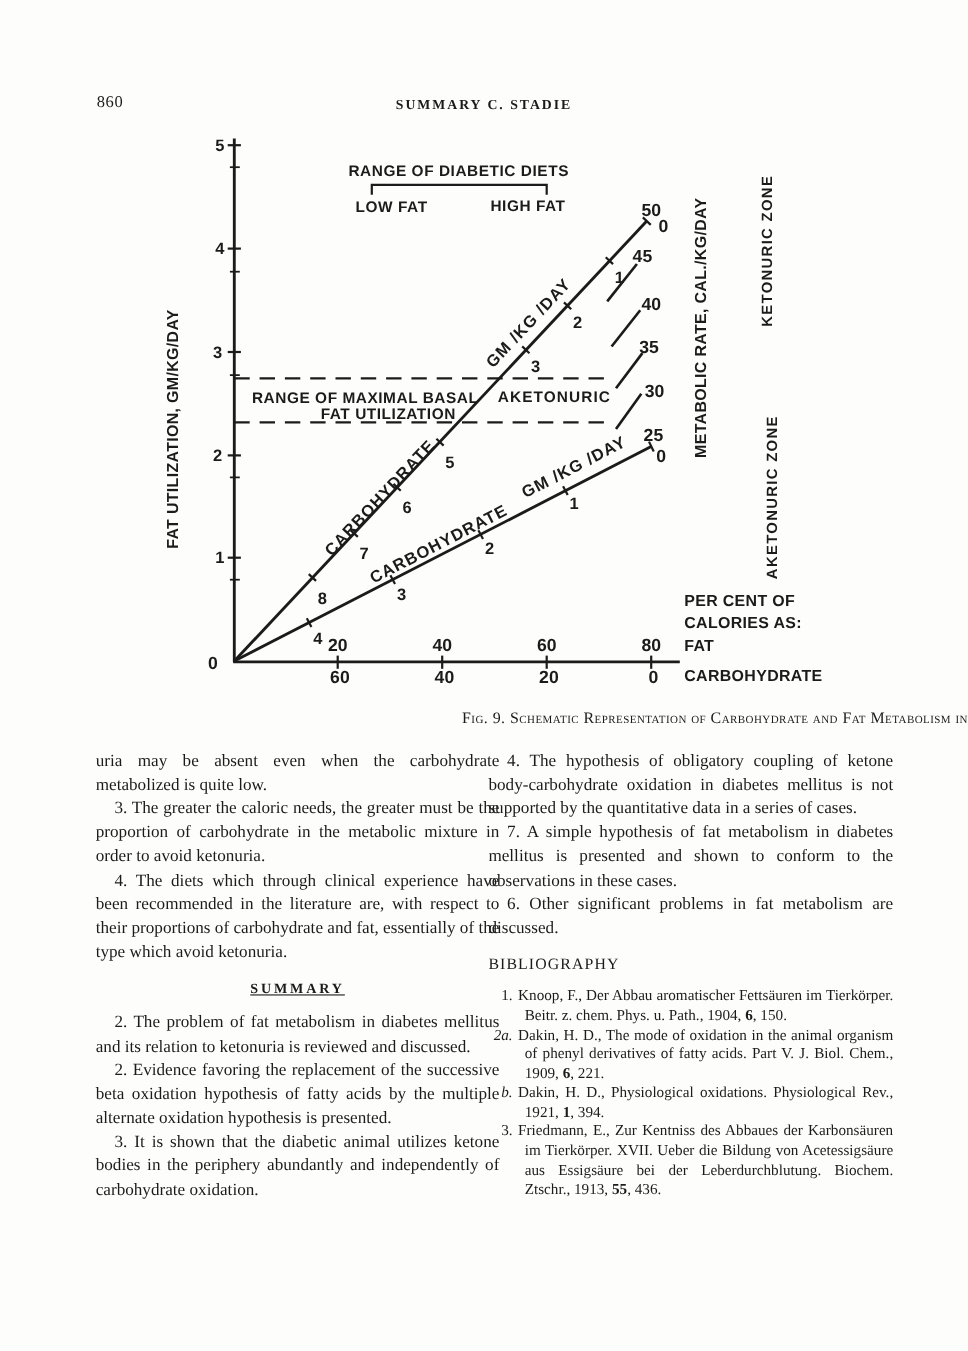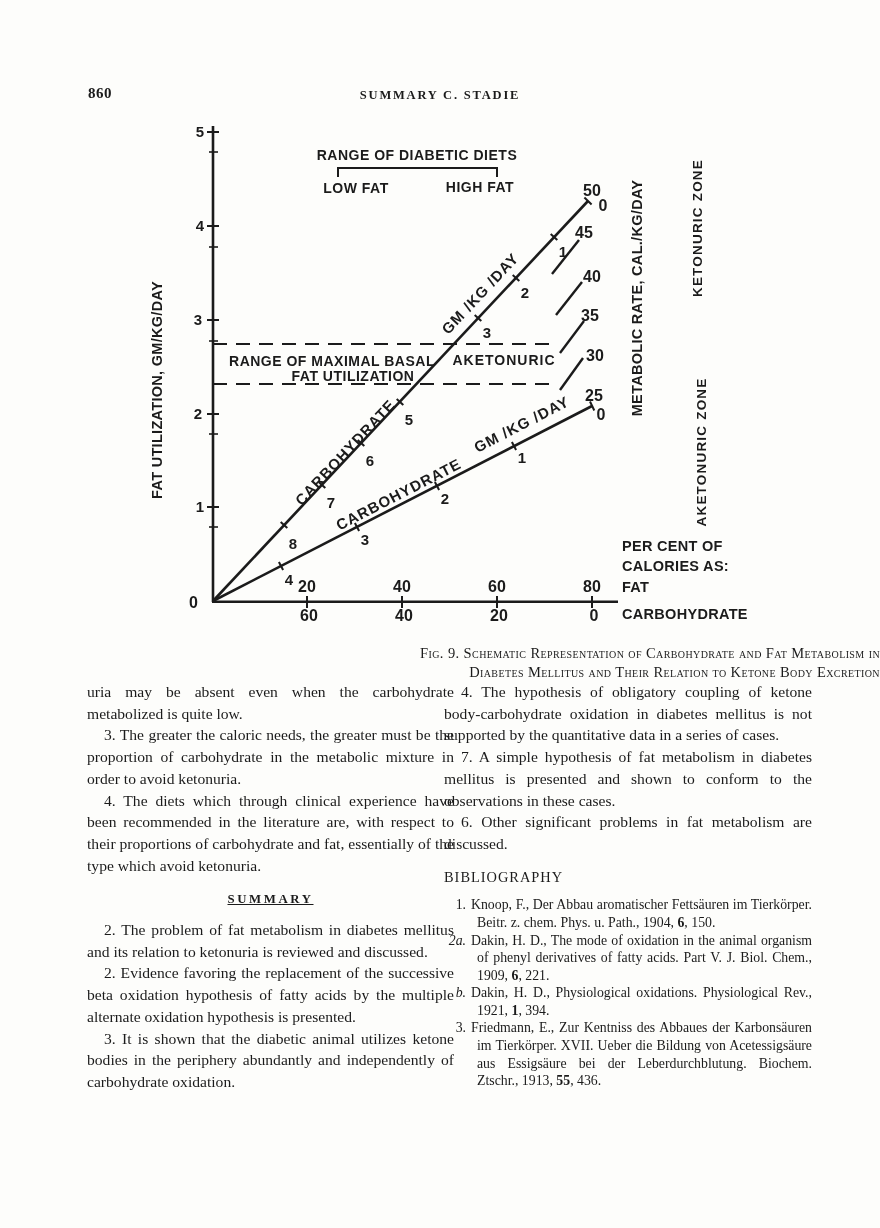--- a/index.html
+++ b/index.html
@@ -1,18 +1,18 @@
 <!DOCTYPE html>
 <html><head>
 <meta charset="utf-8">
 <style>
   html,body{margin:0;padding:0;background:#d9d9d9;}
   .page{position:relative;width:880px;height:1228px;background:#fdfdfb;color:#1b1b1b;
         font-family:"Liberation Serif",serif;overflow:hidden;}
-  .pageno{position:absolute;left:88px;top:85px;font-size:15px;font-weight:bold;letter-spacing:.5px;}
+  .pageno{position:absolute;left:88px;top:85px;font-size:15px;font-weight:normal;letter-spacing:.5px;}
   .runhead{position:absolute;left:0;right:0;top:88px;text-align:center;font-size:12.5px;
            font-weight:bold;letter-spacing:1.8px;}
   svg.figure{position:absolute;left:0;top:0;}
   
   .ct{font-family:"Liberation Sans",sans-serif;font-weight:bold;fill:#1b1b1b;}
   .s13{font-size:13.5px;letter-spacing:1.2px;}
   .s14{font-size:14px;letter-spacing:.5px;}
   .s145{font-size:14.5px;letter-spacing:.3px;}
   .s15{font-size:15px;}
   .s16{font-size:16px;}
@@ -163,21 +163,20 @@
     <text class="ct s16 mid" x="594" y="621">0</text>
 
     <text class="ct s145" x="622" y="551">PER CENT OF</text>
     <text class="ct s145" x="622" y="571">CALORIES AS:</text>
     <text class="ct s145" x="622" y="592">FAT</text>
     <text class="ct s145" x="622" y="619">CARBOHYDRATE</text>
   </svg>
 
   <div class="caption">
     <div>Fig. 9. Schematic Representation of Carbohydrate and Fat Metabolism in</div>
-    <div>Diabetes Mellitus and Their Relation to Ketone Body Excretion</div>
   </div>
 
   <div class="col colL">
     <p class="noind">uria may be absent even when the carbohydrate metabolized is quite low.</p>
     <p>3. The greater the caloric needs, the greater must be the proportion of carbohydrate in the metabolic mixture in order to avoid ketonuria.</p>
     <p>4. The diets which through clinical experience have been recommended in the literature are, with respect to their proportions of carbohydrate and fat, essentially of the type which avoid ketonuria.</p>
     <div class="sumhead">SUMMARY</div>
     <p>2. The problem of fat metabolism in diabetes mellitus and its relation to ketonuria is reviewed and discussed.</p>
     <p>2. Evidence favoring the replacement of the successive beta oxidation hypothesis of fatty acids by the multiple alternate oxidation hypothesis is presented.</p>
     <p>3. It is shown that the diabetic animal utilizes ketone bodies in the periphery abundantly and independently of carbohydrate oxidation.</p>

